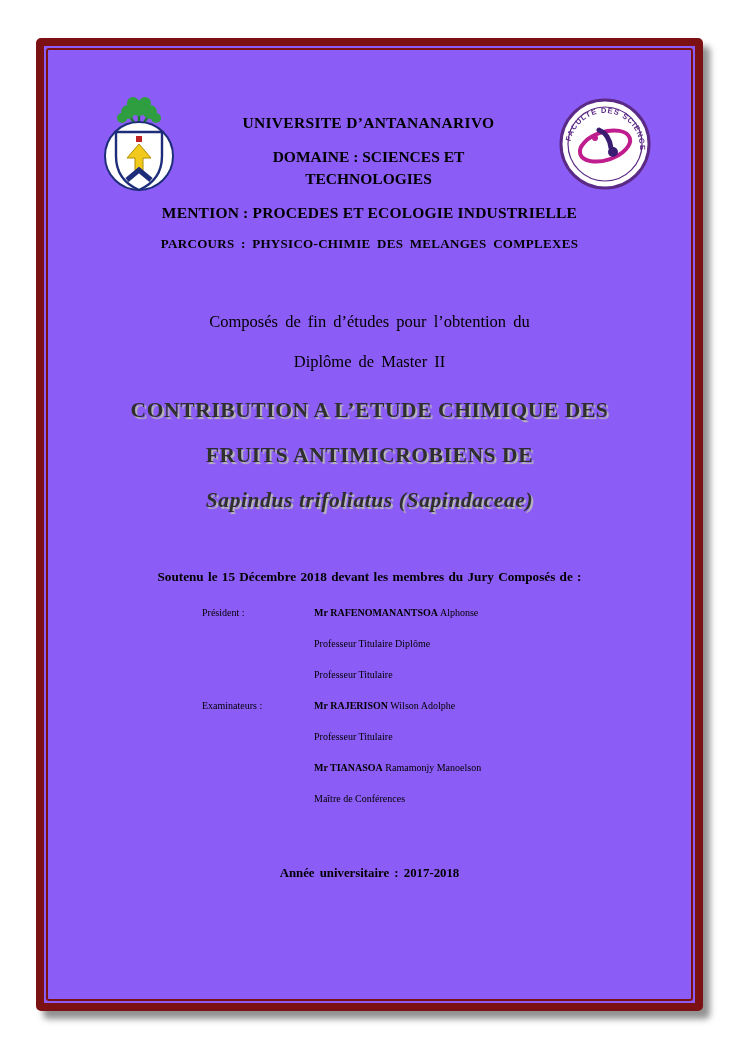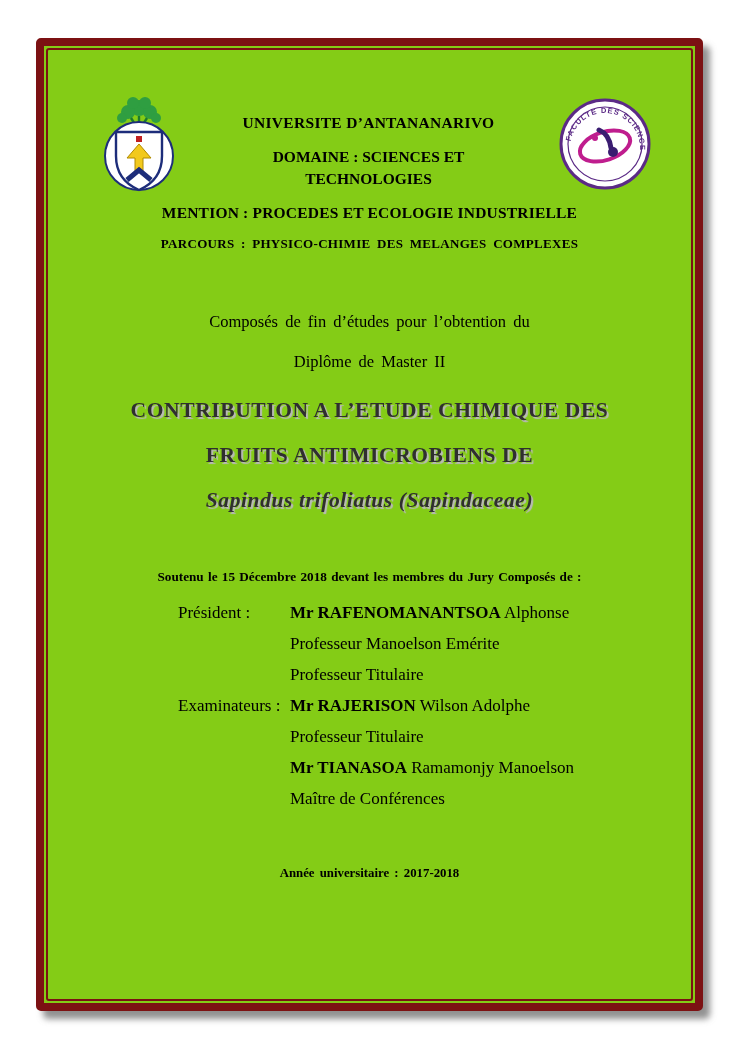--- a/index.html
+++ b/index.html
@@ -10,21 +10,21 @@
     overflow:hidden;
     font-family:"Liberation Serif","DejaVu Serif",serif;
     color:#000;
   }
   .frame{
     position:absolute;
     left:36px;top:38px;right:42px;bottom:42px;
     border:8px solid #7c1113;
     border-radius:5px;
     box-shadow:7px 8px 6px rgba(110,110,110,0.75);
-    background:#84cc16;
+    background:#8b5cf6;
   }
   .frame-inner{
     position:absolute;
     left:2px;top:2px;right:2px;bottom:2px;
     border:2px solid #7c1113;
     border-radius:3px;
   }
   .content{
     position:absolute;
     left:0;top:0;right:0;bottom:0;
@@ -67,22 +67,22 @@
   .main-title .t3{font-style:italic;}
   .presented{
     text-align:center;font-size:15.5px;margin-top:24px;
   }
   .presented b{font-size:15.5px;}
   .defense{
     text-align:center;font-size:13.2px;font-weight:bold;margin-top:46px;word-spacing:1px;
   }
   .jury{
     margin-top:12px;
-    margin-left:96px;
-    font-size:17px;
+    margin-left:120px;
+    font-size:10px;
     line-height:31px;
   }
   .jury-row{display:grid;grid-template-columns:112px 1fr;}
   .jury-role{white-space:nowrap;}
   .jury-name b{white-space:nowrap;}
   .jury-title{grid-column:2;}
   .year{
     text-align:center;font-size:12.8px;font-weight:bold;margin-top:52px;word-spacing:2px;
   }
 </style>
@@ -161,21 +161,21 @@
         <div class="t3">Sapindus trifoliatus (Sapindaceae)</div>
       </div>
 
 
       <div class="defense">Soutenu le 15 Décembre 2018 devant les membres du Jury Composés de :</div>
 
       <div class="jury">
         <div class="jury-row">
           <span class="jury-role">Président :</span>
           <span class="jury-name"><b>Mr RAFENOMANANTSOA</b><span> Alphonse</span></span>
-          <span class="jury-title">Professeur Manoelson Emérite</span>
+          <span class="jury-title">Professeur Titulaire Diplôme</span>
         </div>
         <div class="jury-row">
           <span class="jury-title">Professeur Titulaire</span>
         </div>
         <div class="jury-row">
           <span class="jury-role">Examinateurs :</span>
           <span class="jury-name"><b>Mr RAJERISON</b><span> Wilson Adolphe</span></span>
           <span class="jury-title">Professeur Titulaire</span>
         </div>
         <div class="jury-row">

